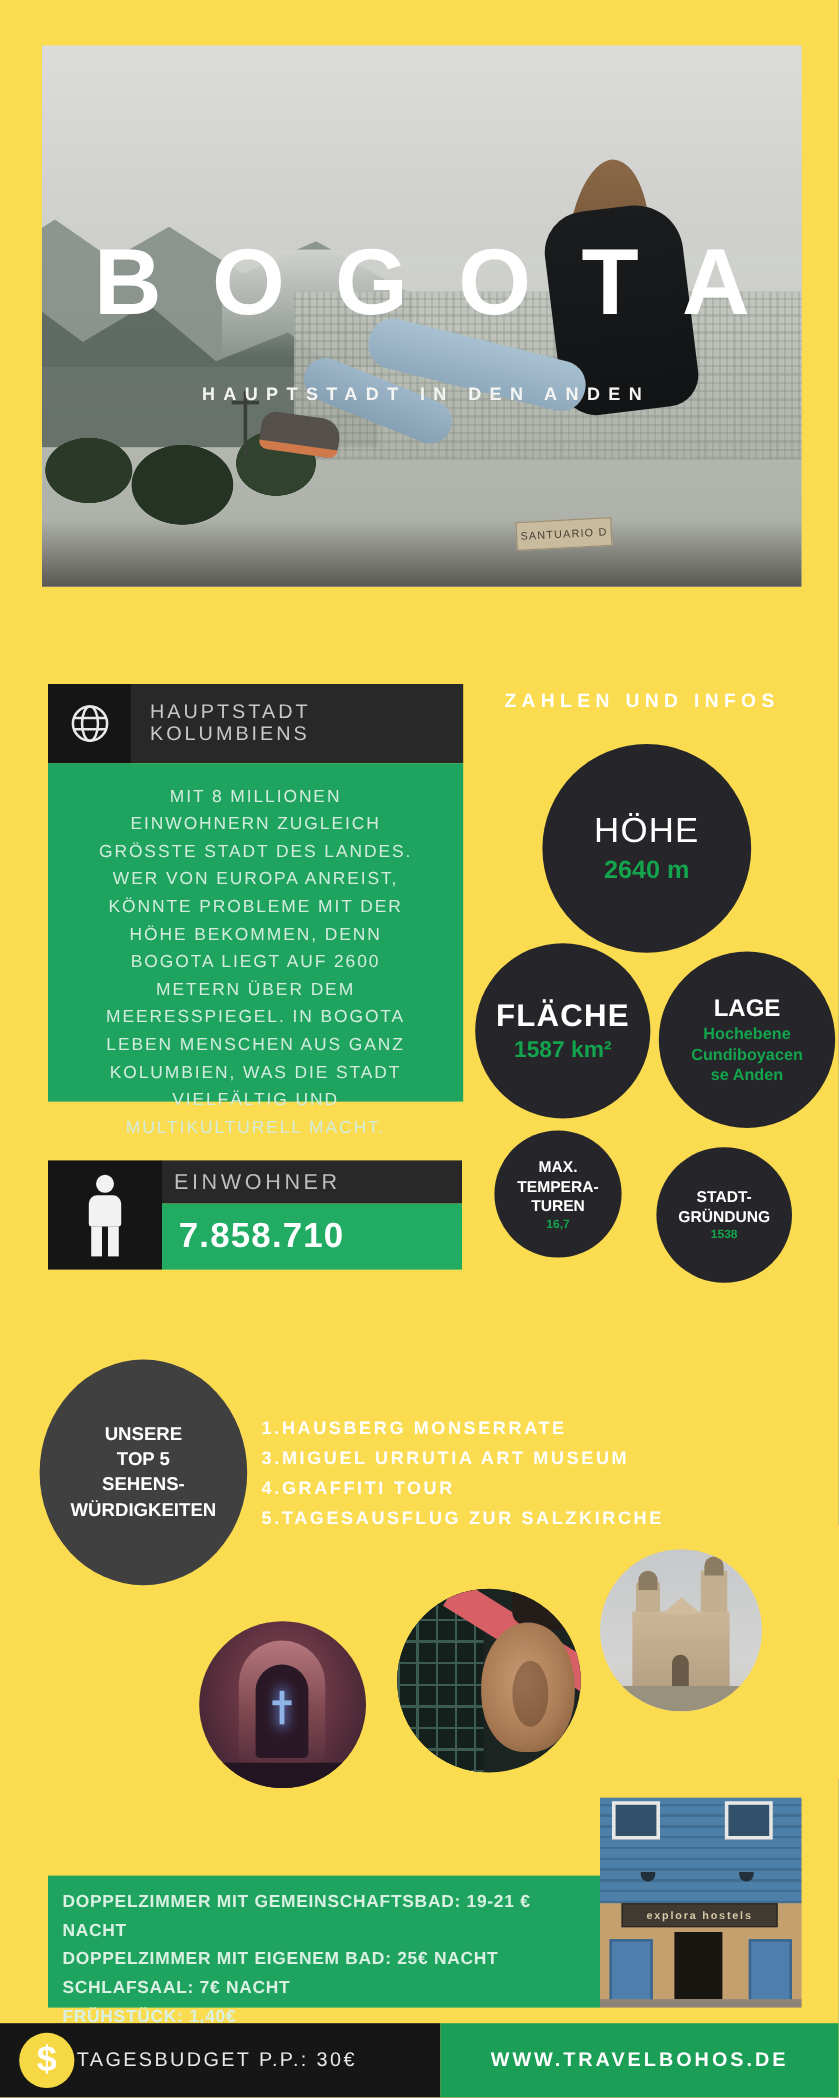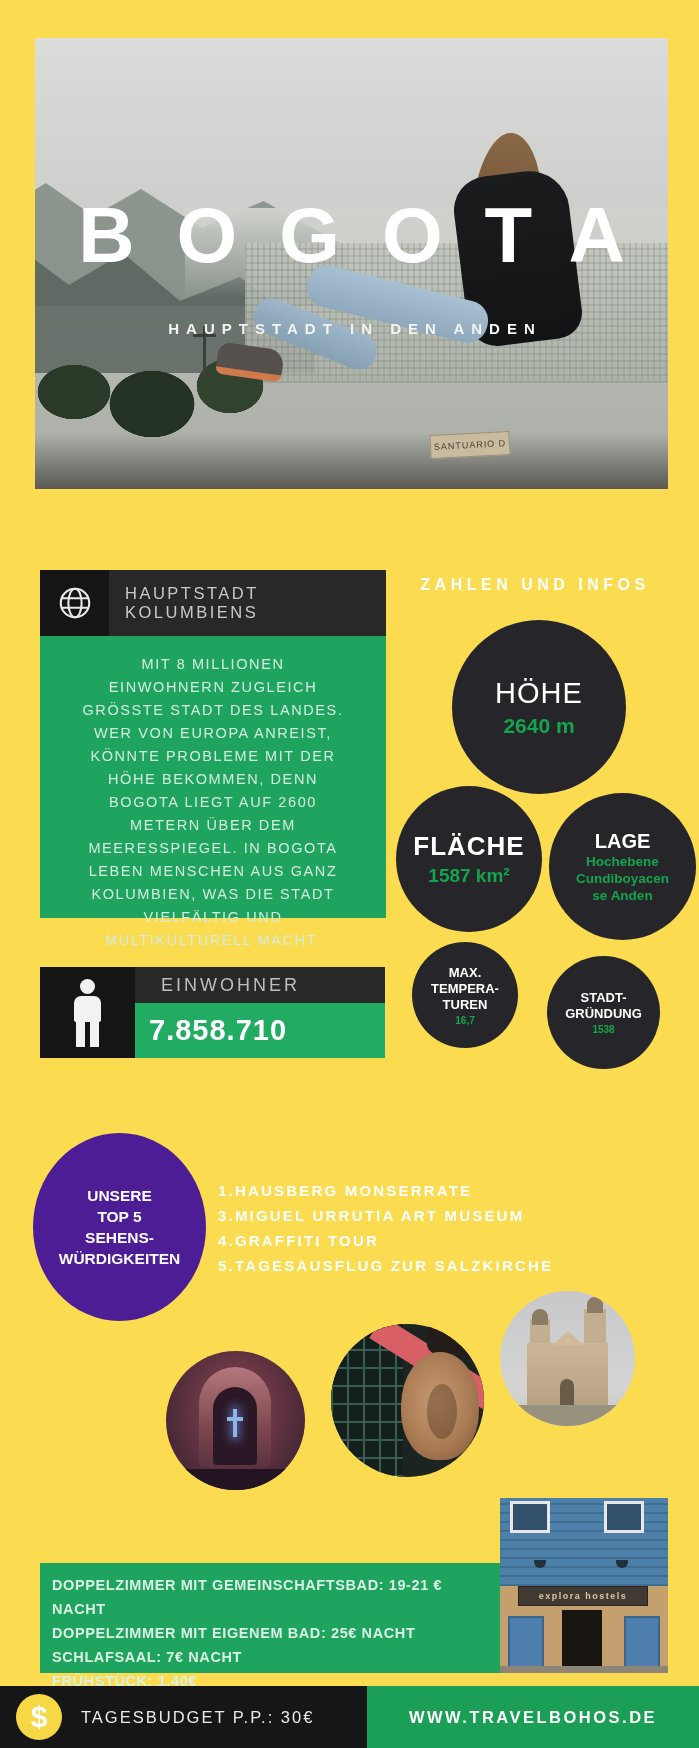--- a/index.html
+++ b/index.html
@@ -76,26 +76,26 @@
   .stat-value-s{font-size:13.5px;font-weight:bold;color:#13A44D;line-height:17px;}
   .stat-value-xs{font-size:10px;font-weight:bold;color:#13A44D;margin-top:2px;}
 
   
   .ein-iconbox{left:40px;top:967px;width:95px;height:91px;background:#151515;}
   .p-head{left:40px;top:12px;width:15px;height:15px;border-radius:50%;background:#F2F2F2;}
   .p-torso{left:34px;top:29px;width:27px;height:26px;border-radius:7px 7px 2px 2px;background:#F2F2F2;}
   .p-leg1{left:36px;top:55px;width:9px;height:25px;background:#F2F2F2;}
   .p-leg2{left:50px;top:55px;width:9px;height:25px;background:#F2F2F2;}
   .ein-bar{left:135px;top:967px;width:250px;height:36px;background:#282828;display:flex;align-items:center;}
-  .ein-bar span{color:#BEBEBE;font-size:18px;letter-spacing:3px;padding-left:26px;}
+  .ein-bar span{color:#BEBEBE;font-size:18px;letter-spacing:3px;padding-left:10px;}
   .ein-green{left:135px;top:1003px;width:250px;height:55px;background:#21AB63;display:flex;align-items:center;}
   .ein-green span{color:#FFFFFF;font-size:29px;font-weight:bold;letter-spacing:1px;padding-left:14px;}
 
   
-  .top5-circle{left:33px;top:1133px;width:173px;height:188px;border-radius:50%;background:#4c1d95;
+  .top5-circle{left:33px;top:1133px;width:173px;height:188px;border-radius:50%;background:#404040;
         display:flex;flex-direction:column;align-items:center;justify-content:center;text-align:center;}
   .top5-circle div{color:#fff;font-weight:bold;font-size:15.5px;line-height:21px;}
   .top5-list{left:218px;top:1178px;width:450px;}
   .top5-list div{color:#FFFFFF;font-size:15px;letter-spacing:2.2px;line-height:25px;font-weight:bold;}
 
   
   .imgc{border-radius:50%;overflow:hidden;}
   .imgc1{left:166px;top:1351px;width:139px;height:139px;
         background:radial-gradient(90px 110px at 50% 42%,#8A4A52 0%,#5E3140 55%,#35202C 100%);}
   .imgc1 .arch{left:33px;top:16px;width:72px;height:100px;border-radius:36px 36px 6px 6px;
@@ -142,21 +142,21 @@
   .hostel .door1{left:8px;top:118px;width:32px;height:50px;background:#4E7EAC;border:2px solid #3A658D;}
   .hostel .door2{left:124px;top:118px;width:32px;height:50px;background:#4E7EAC;border:2px solid #3A658D;}
   .hostel .doorway{left:62px;top:112px;width:40px;height:56px;background:#191510;}
   .hostel .step{left:0;top:168px;width:100%;height:7px;background:#8D8478;}
 
   
   .footer-black{left:0;top:1686px;width:367px;height:62px;background:#161616;display:flex;align-items:center;}
   .footer-green{left:367px;top:1686px;width:332px;height:62px;background:#1B9E56;display:flex;align-items:center;justify-content:center;}
   .dollar{margin-left:16px;width:46px;height:46px;border-radius:50%;background:#F6D844;
         color:#FFFFFF;font-size:30px;font-weight:bold;text-align:center;line-height:46px;flex:0 0 46px;}
-  .budget-txt{color:#E9E9E9;font-size:16.5px;letter-spacing:2px;padding-left:19px;}
+  .budget-txt{color:#E9E9E9;font-size:16.5px;letter-spacing:2px;padding-left:2px;}
   .site-txt{color:#FFFFFF;font-size:16.5px;letter-spacing:2.5px;font-weight:bold;}
 </style>
 </head>
 <body>
 
 <div class="page">
 
   <div class="abs hero">
     <div class="abs sky-haze"></div>
     <div class="abs mtn-far"></div>

